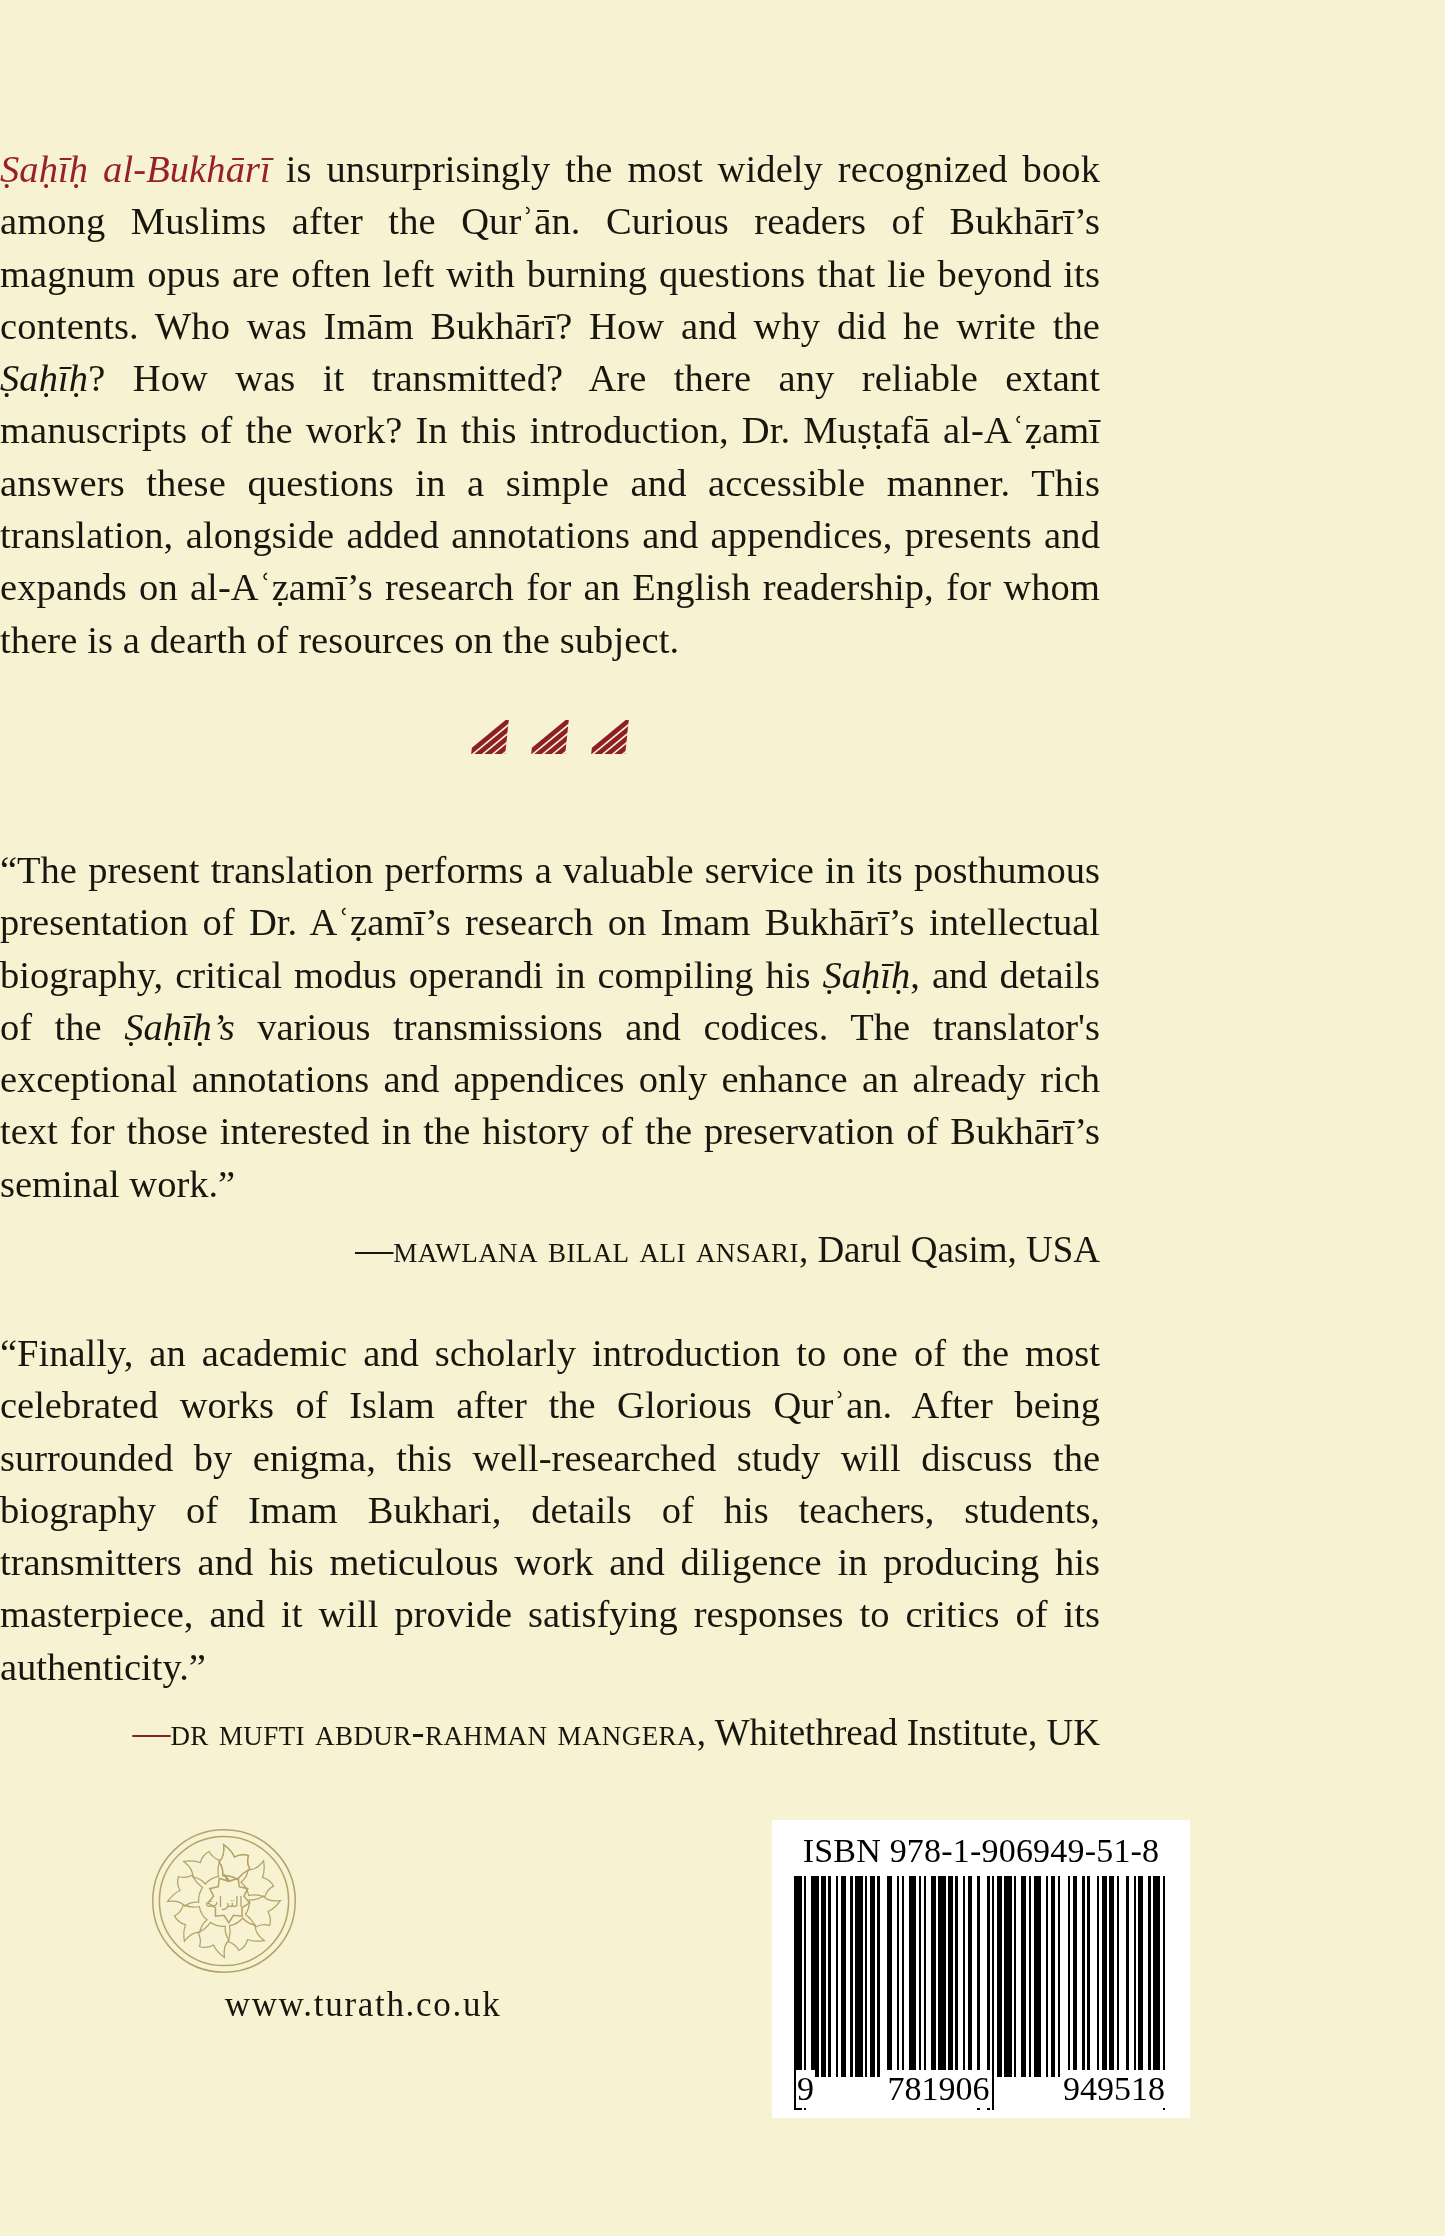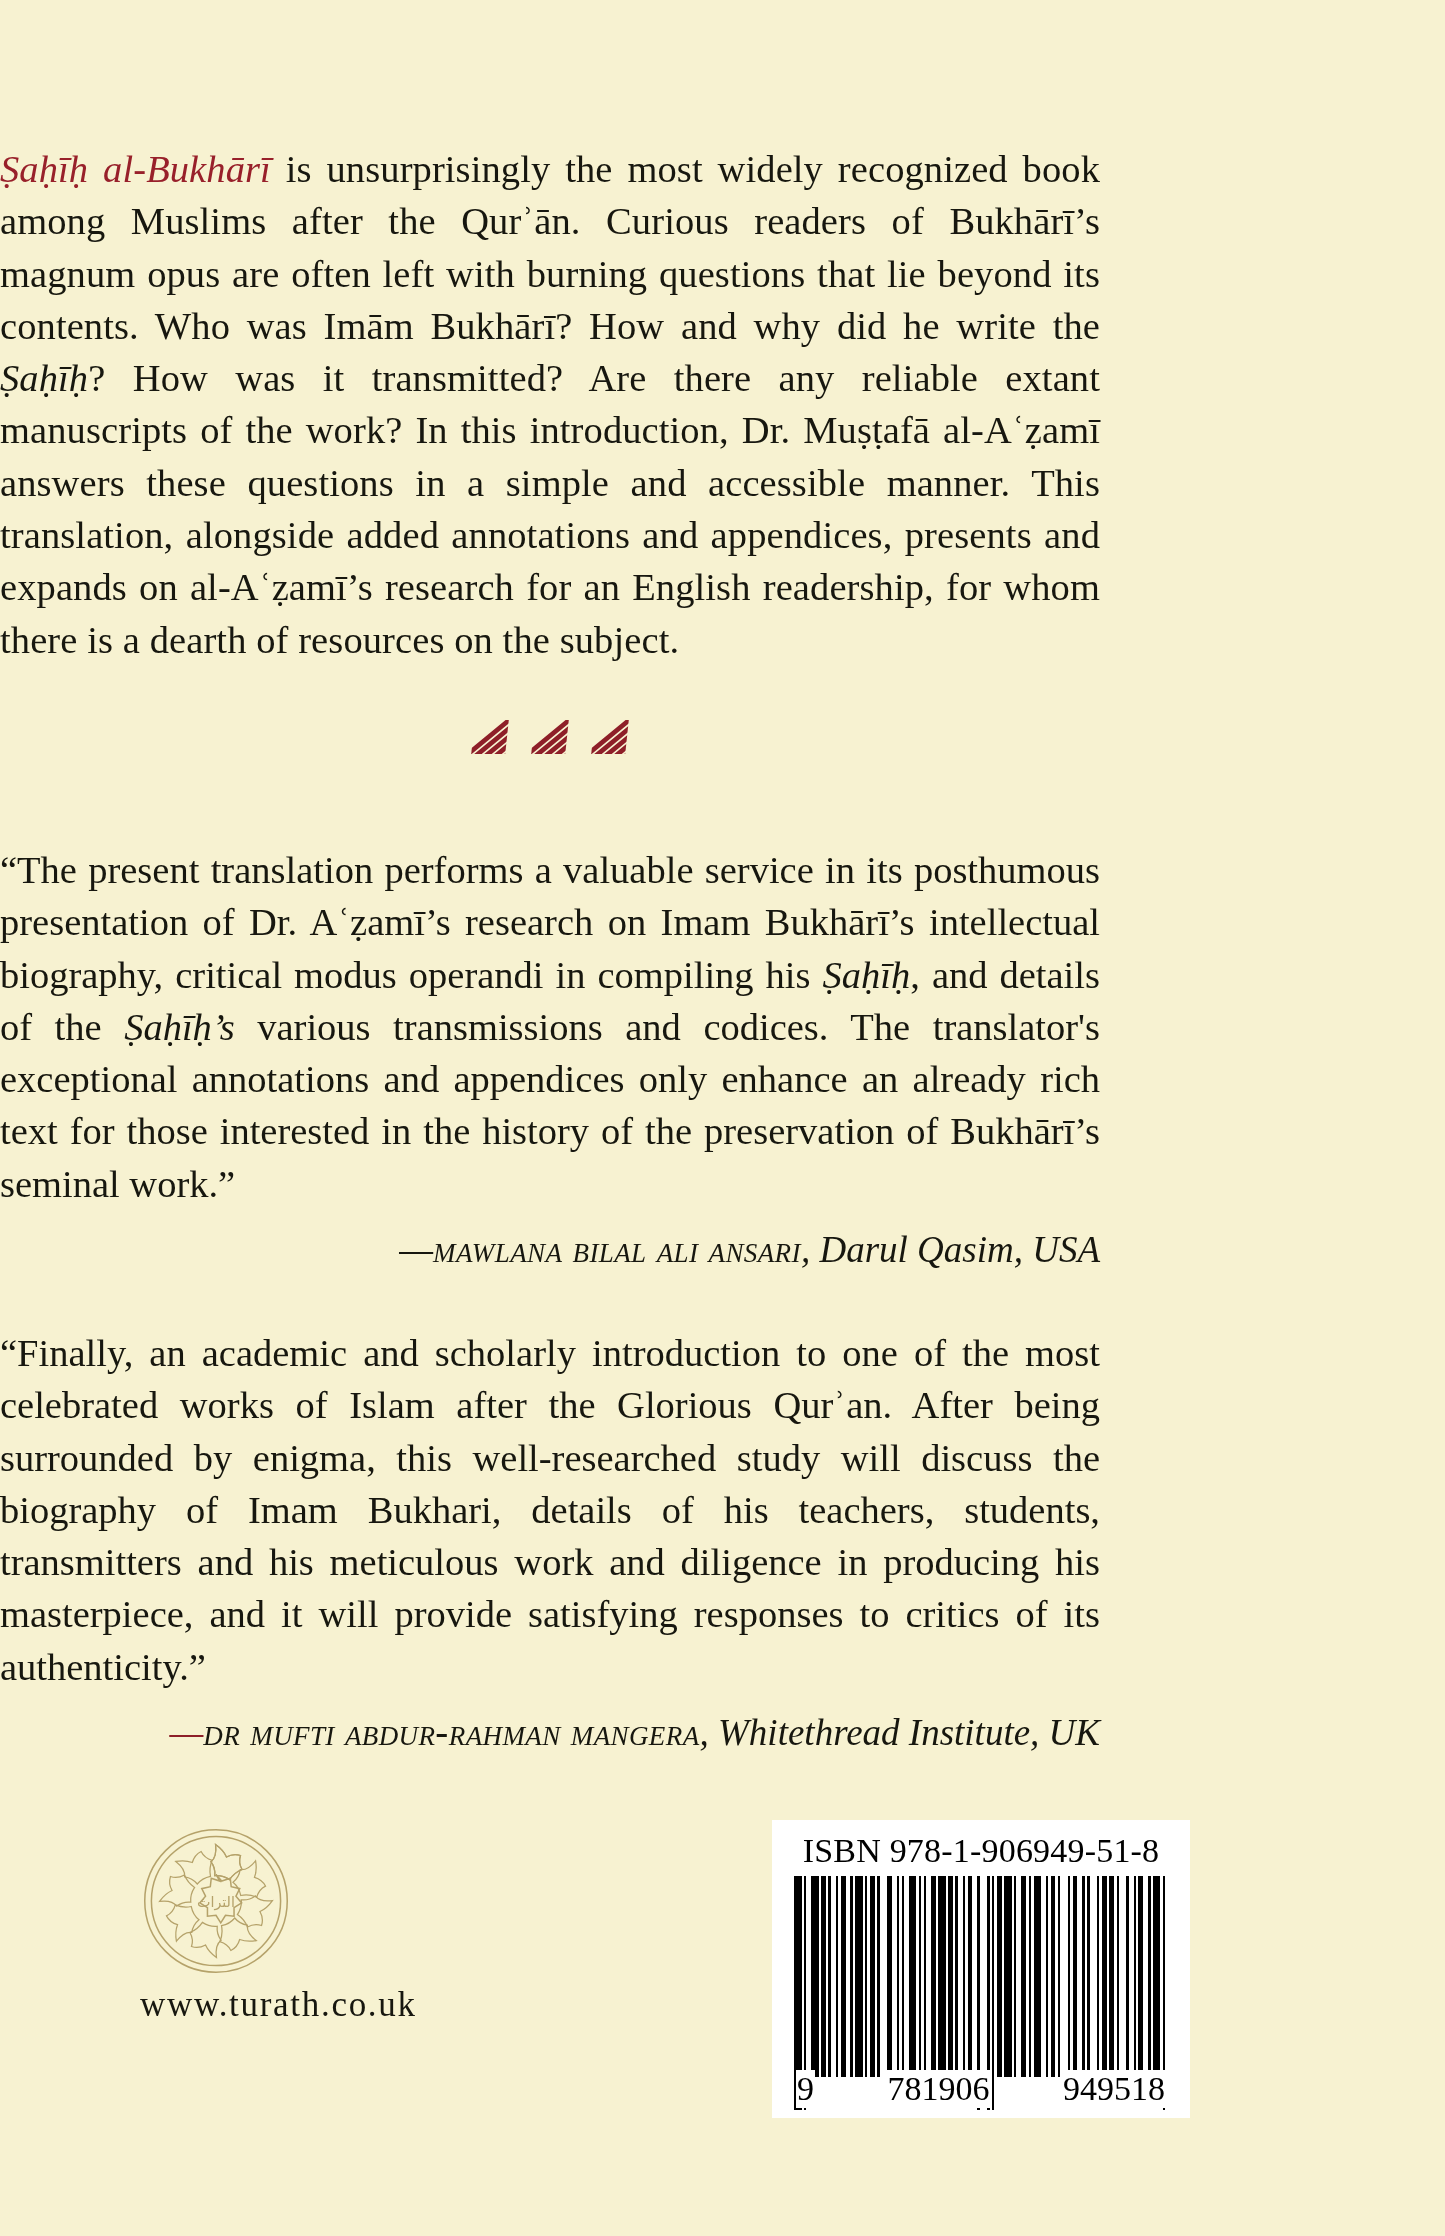--- a/index.html
+++ b/index.html
@@ -90,38 +90,38 @@
   }
   .quote-text .work { font-style: italic; }
 
   .attrib {
     margin-top: 15px;
     text-align: right;
     font-size: 36px;
     line-height: 48px;
     color: #17170f;
     white-space: nowrap;
-    font-style: italic;
   }
   .attrib .dash { font-size: 38px; }
   .attrib .dash.red { color: #8e1f28; }
   .attrib .who {
     font-variant: small-caps;
     text-transform: lowercase;
     font-size: 39px;
     letter-spacing: 0.4px;
   }
   .attrib .where { font-size: 37px; }
 
   
   .publisher {
     position: absolute;
-    left: 140px;
+    left: 148px;
     top: 1825px;
     width: 430px;
+    text-align: center;
   }
   .logo-wrap {
     width: 152px;
     height: 152px;
     position: relative;
   }
   .pub-name {
     margin-top: 40px;
     font-size: 29px;
     letter-spacing: 3.4px;

